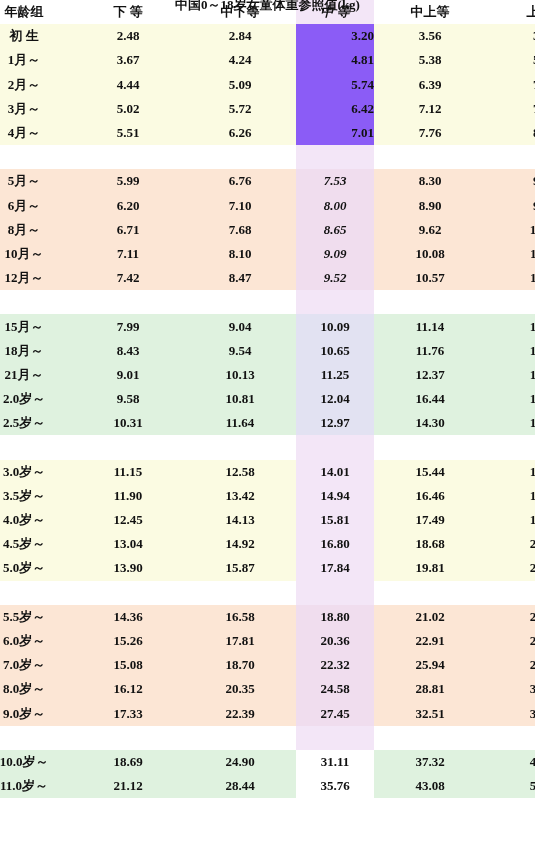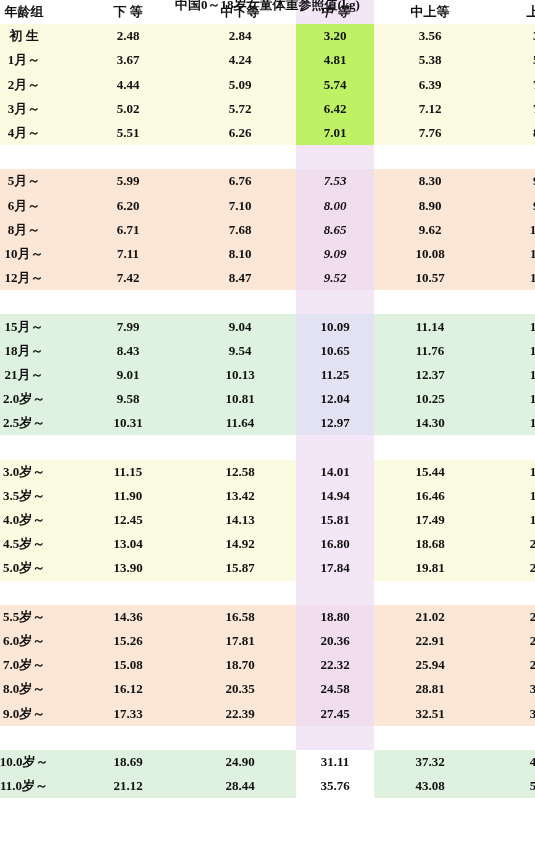--- a/index.html
+++ b/index.html
@@ -52,21 +52,21 @@
   
   .b0 { background:#fbfbe2; }   
   .b1 { background:#fce6d5; }   
   .b2 { background:#dff2df; }   
   .b3 { background:#fbfbe2; }
   .b4 { background:#fce6d5; }
   .b5 { background:#dff2df; }
   .white{ background:#ffffff; }
 
   
-  .b0 .mid{ background:#bef264; }
+  .b0 .mid{ background:#8b5cf6;text-align:right; }
   .b1 .mid{ background:#f0ddee;font-style:italic; }
   .b2 .mid{ background:#e2e2f2; }
   .b3 .mid{ background:#f3e6f7;margin-top:44px; }
   .b4 .mid{ background:#f0ddee; }
   .b5 .mid{ background:#ffffff;margin-top:28px; }
   .white .mid{ background:#f3e6f7; }
   .hdr .mid{ background:#f3e6f7;font-style:italic; }
 </style>
 </head>
 <body>
@@ -211,21 +211,21 @@
           <td>10.13</td>
           <td class="mid">11.25</td>
           <td>12.37</td>
           <td>13.4</td>
         </tr>
         <tr class="b2">
           <td class="lbl">2.0岁～</td>
           <td>9.58</td>
           <td>10.81</td>
           <td class="mid">12.04</td>
-          <td>10.25</td>
+          <td>16.44</td>
           <td>14.5</td>
         </tr>
         <tr class="b2">
           <td class="lbl">2.5岁～</td>
           <td>10.31</td>
           <td>11.64</td>
           <td class="mid">12.97</td>
           <td>14.30</td>
           <td>15.6</td>
         </tr>

